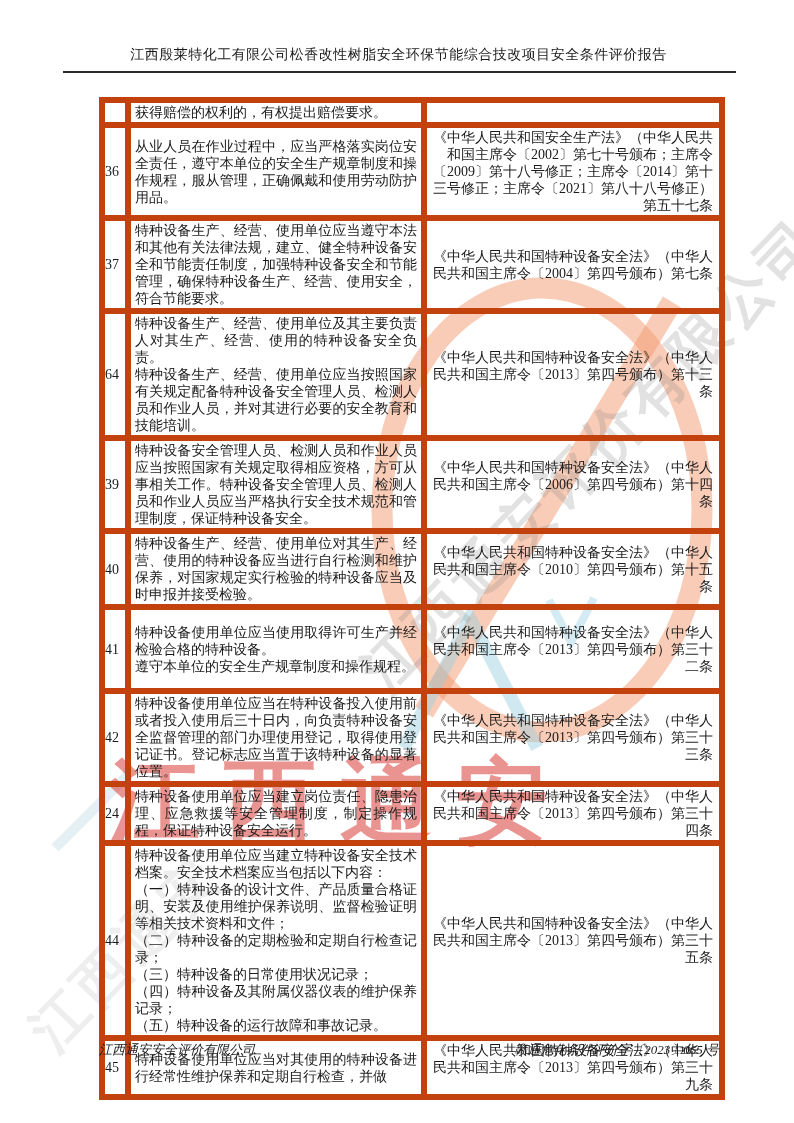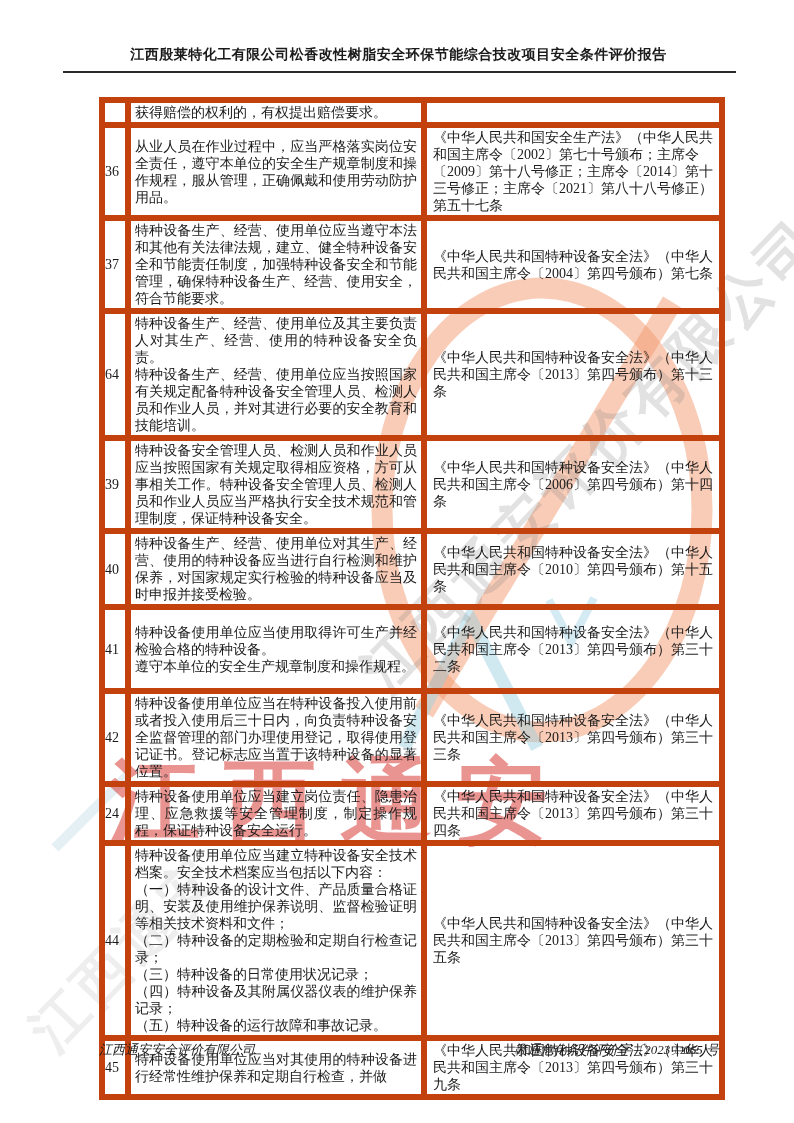--- a/index.html
+++ b/index.html
@@ -21,34 +21,34 @@
   }
   .wm-diag2{
     position:absolute;left:14px;top:1015px;transform:rotate(-46deg);transform-origin:0 0;
     font-family:"Liberation Sans","DejaVu Sans",sans-serif;font-weight:bold;
     font-size:56px;letter-spacing:5px;color:rgba(125,125,125,0.13);white-space:nowrap;
   }
   
   .content{position:absolute;inset:0;z-index:1;}
   .header-title{
     position:absolute;top:46px;left:63px;right:60px;text-align:center;
-    font-size:14px;letter-spacing:0.5px;font-weight:bold;
+    font-size:14px;letter-spacing:0.5px;
   }
   .header-rule{position:absolute;top:71px;left:63px;right:58px;border-top:2px solid #2a2a2a;}
   table.law{
     position:absolute;top:97px;left:99px;width:620px;
     border-collapse:collapse;table-layout:fixed;
   }
   table.law td{
     border:6px solid #c2410c;font-size:14px;line-height:17px;
     vertical-align:middle;overflow:hidden;
   }
   td.no-cell{padding:0;}
   td.prov-cell{text-align:justify;white-space:pre-wrap;padding:1px 4px;}
-  td.basis-cell{text-align:left;padding:1px 6px;}
+  td.basis-cell{text-align:right;padding:1px 6px;}
   .footer{
     position:absolute;top:1040px;left:99px;width:620px;height:20px;
     display:flex;align-items:center;justify-content:space-between;font-size:13px;
   }
   .footer .page-no{font-size:11px;position:absolute;left:0;right:28px;text-align:right;}
   .footer .f-left,.footer .f-right{position:relative;z-index:1;background:transparent;font-style:italic;}
 </style>
 </head>
 <body>
 

